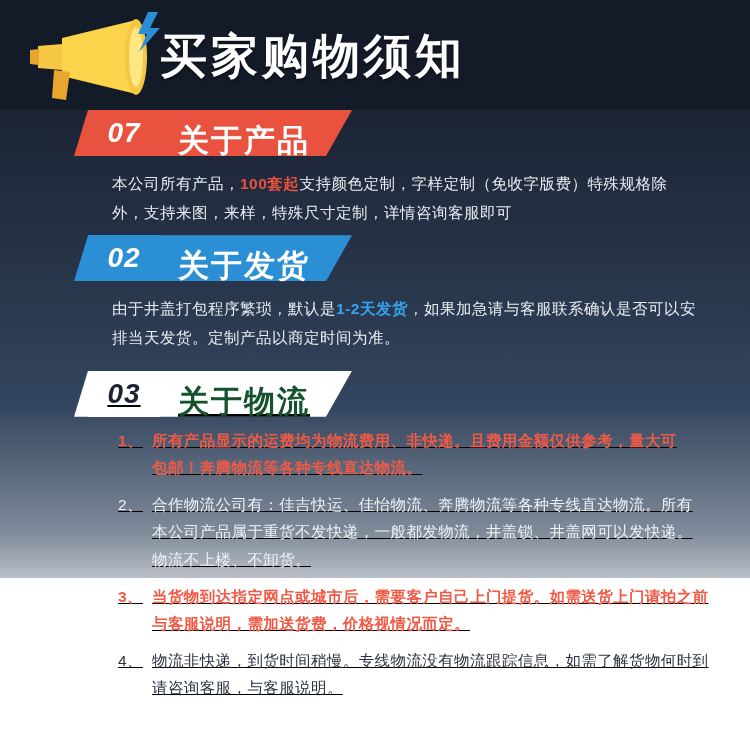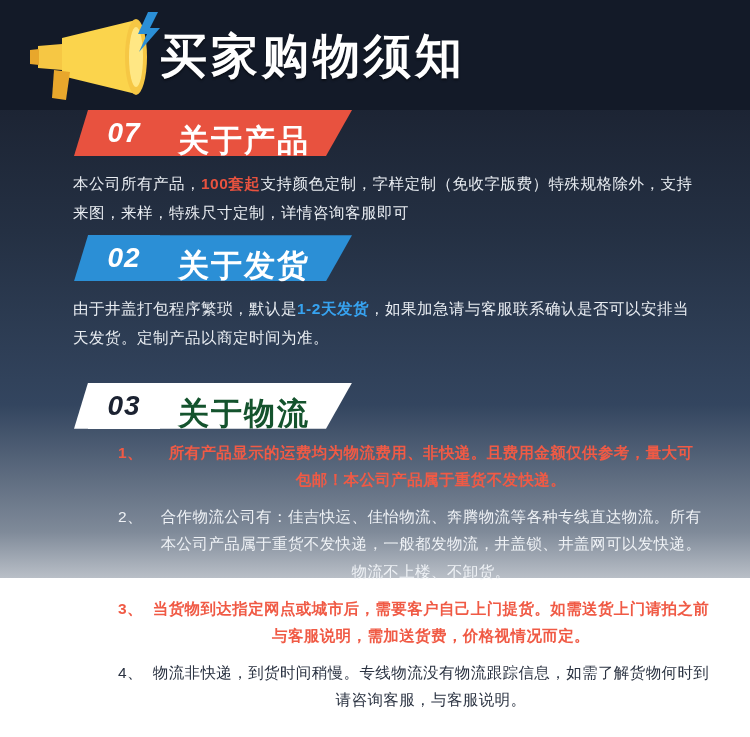--- a/index.html
+++ b/index.html
@@ -79,21 +79,21 @@
     clip-path:polygon(14px 0,14px 100%,0 100%);
   }
   .sec1 .band::before{background:#e8523f;}
   .sec2 .band::before{background:#2b8fd6;}
   .sec3 .band::before{background:#ffffff;}
 
   .body-text{
     color:#e9edf2;
     font-size:15.5px;
     line-height:1.85;
-    padding:14px 54px 0 73px;
+    padding:14px 54px 0 112px;
     letter-spacing:.5px;
   }
   .sec1 .body-text,.sec2 .body-text{padding-bottom:6px;}
   .hl-red{color:#e8523f;font-weight:bold;}
   .hl-blue{color:#37a3f0;font-weight:bold;}
 
   
   .list{
     padding:10px 40px 0 118px;
   }
@@ -108,21 +108,21 @@
     flex:0 0 34px;
     text-align:left;
   }
   .li-text{flex:1;}
   .li.red{color:#f05a45;font-weight:bold;}
   .li.red .li-num{color:#f05a45;}
   .li.plain{color:#eef1f5;}
   .li.plain .li-num{color:#eef1f5;}
   .li.plain-dark{color:#2b3342;}
   .li.plain-dark .li-num{color:#2b3342;}
-  .indent{display:block;text-align:center;}
+  .indent{display:block;}
 </style>
 </head>
 <body>
 
 <div class="page">
 
   <div class="header">
     <div class="megaphone">
       <svg width="150" height="95" viewBox="0 0 150 95">
         <g>
@@ -153,33 +153,33 @@
   <div class="section sec2" style="margin-top:2px;">
     <div class="band">
       <div class="num">02</div>
       <div class="band-title">关于发货</div>
     </div>
     <div class="body-text">
       <span>由于井盖打包程序繁琐，默认是</span><span class="hl-blue">1-2天发货</span><span>，如果加急请与客服联系确认是否可以安排当天发货。定制产品以商定时间为准。</span>
     </div>
   </div>
 
-  <div class="section sec3" style="margin-top:24px;">
+  <div class="section sec3" style="margin-top:12px;text-decoration:underline;">
     <div class="band">
       <div class="num">03</div>
       <div class="band-title">关于物流</div>
     </div>
 
     <div class="list">
 
       <div class="li red">
         <div class="li-num">1、</div>
         <div class="li-text">
           <span class="indent">所有产品显示的运费均为物流费用、非快递。且费用金额仅供参考，量大可</span>
-          <span class="indent">包邮！本公司产品属于重货不发快递。</span>
+          <span class="indent">包邮！奔腾物流等各种专线直达物流。</span>
         </div>
       </div>
 
       <div class="li plain">
         <div class="li-num">2、</div>
         <div class="li-text">
           <span class="indent">合作物流公司有：佳吉快运、佳怡物流、奔腾物流等各种专线直达物流。所有</span>
           <span class="indent">本公司产品属于重货不发快递，一般都发物流，井盖锁、井盖网可以发快递。</span>
           <span class="indent">物流不上楼、不卸货。</span>
         </div>

